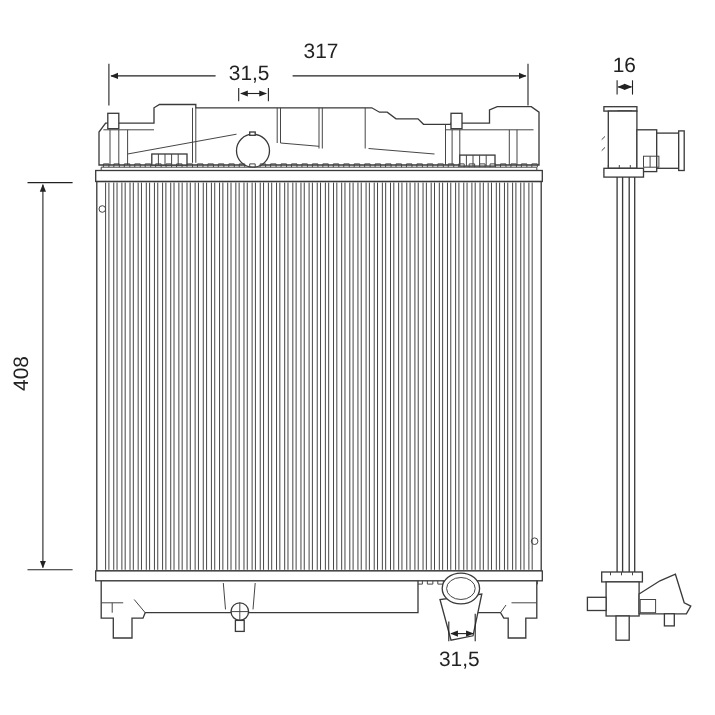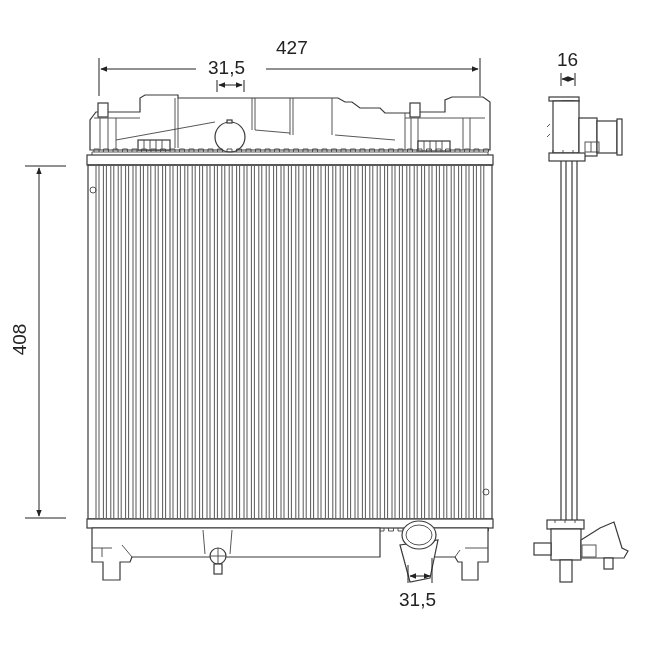--- a/index.html
+++ b/index.html
@@ -347,18 +347,18 @@
     <line class="dim" x1="561" y1="73" x2="561" y2="86"></line>
     <line class="dim" x1="575" y1="73" x2="575" y2="86"></line>
     <line class="dim" x1="562" y1="79" x2="574" y2="79" marker-start="url(#ar)" marker-end="url(#ar)"></line>
 
     <line class="dim" x1="408" y1="565" x2="408" y2="583"></line>
     <line class="dim" x1="432" y1="558" x2="432" y2="583"></line>
     <line class="dim" x1="410" y1="576" x2="430" y2="576" marker-start="url(#ar)" marker-end="url(#ar)"></line>
   </g>
 </svg>
 
-<span class="lbl" style="left:276px; top:38px;">427</span>
+<span class="lbl" style="left:276px; top:38px;">317</span>
 <span class="lbl" style="left:208px; top:58px;">31,5</span>
 <span class="lbl" style="left:4px; top:330px; transform: rotate(-90deg); transform-origin: center;">408</span>
 <span class="lbl" style="left:557px; top:50px;">16</span>
 <span class="lbl" style="left:399px; top:590px;">31,5</span>
 </div>
 
 </body></html>

